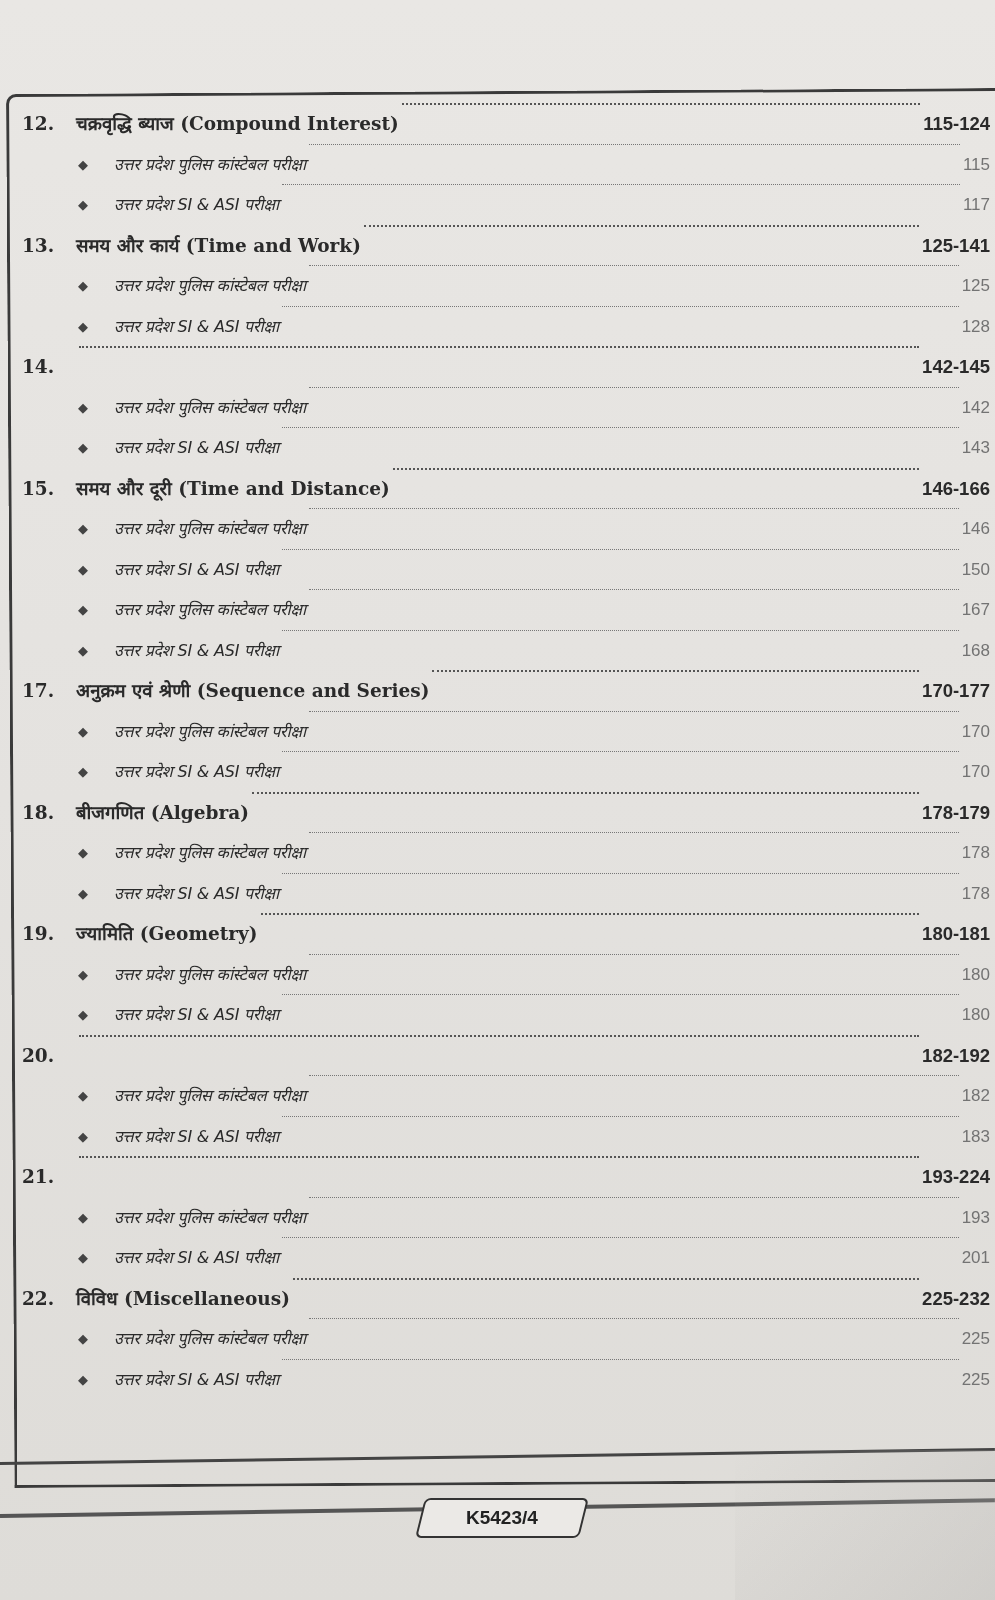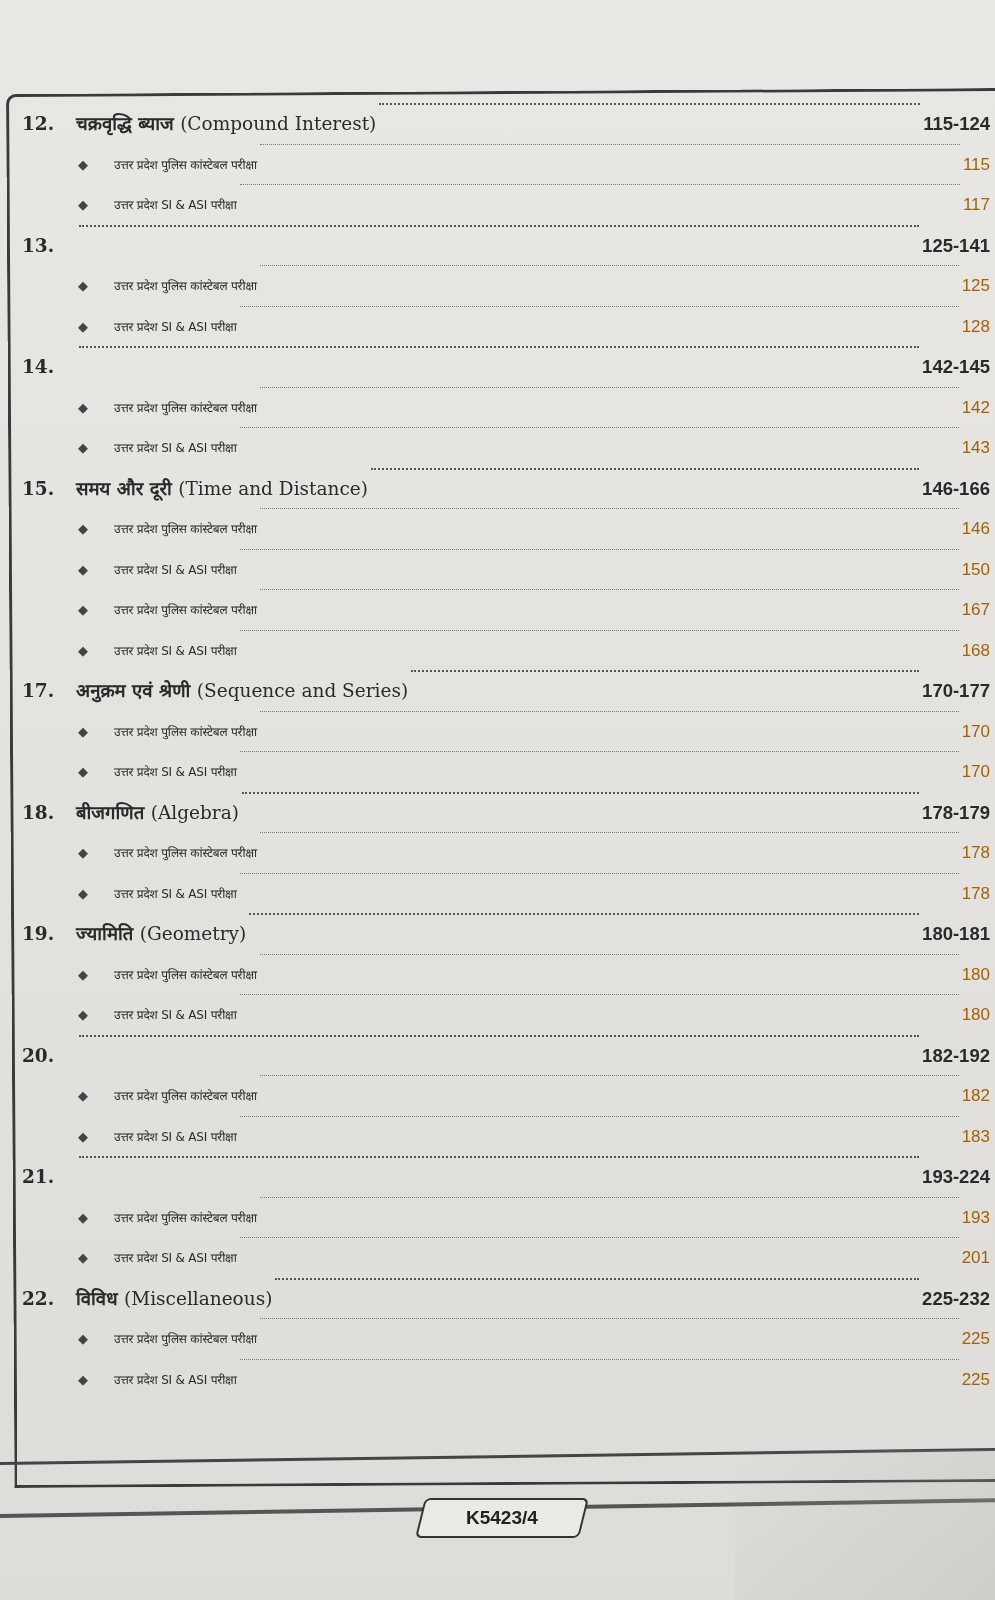--- a/index.html
+++ b/index.html
@@ -18,29 +18,29 @@
   }
   .toc { position: absolute; left: 22px; top: 104px; width: 968px; }
   .row {
     display: flex; align-items: flex-start; height: 40.5px;
     font-size: 18px; line-height: 40px; white-space: nowrap;
   }
   .row.chapter { font-weight: bold; font-size: 18.5px; }
   .num { width: 54px; flex: none; font-weight: bold; }
   .bullet { width: 36px; flex: none; padding-left: 56px; font-size: 13px; color: #444; }
   .title { flex: none; }
-  .title .en { font-weight: normal; margin-top: 36px; }
-  .sub .title { font-weight: normal; font-family: "DejaVu Sans", "Liberation Sans", sans-serif; font-size: 12px; letter-spacing: -0.2px; }
+  .title .en { font-weight: bold; margin-top: 36px; }
+  .sub .title { font-weight: normal; font-family: "DejaVu Sans", "Liberation Sans", sans-serif; font-size: 16px; letter-spacing: -0.2px; font-style: italic; }
   .leader {
     flex: 1 1 auto; margin: 0 3px; position: relative; top: -2px;
     border-bottom: 2px dotted #555; height: 1px;
   }
   .sub .leader { border-bottom: 1.5px dotted #777; }
   .page { flex: none; font-weight: bold; font-family: "Liberation Sans", sans-serif; }
-  .sub .page { font-weight: normal; font-family: "Liberation Sans", sans-serif; font-size: 17px; color: #a16207; }
+  .sub .page { font-weight: normal; font-family: "Liberation Sans", sans-serif; font-size: 17px; color: #737373; }
   .line1 {
     position: absolute; left: 0; top: 1462px; width: 995px; height: 3px;
     background: #444; transform: rotate(-0.8deg); transform-origin: left;
   }
   .line2 {
     position: absolute; left: 0; top: 1514px; width: 995px; height: 4px;
     background: #555; transform: rotate(-0.9deg); transform-origin: left;
   }
   .code {
     position: absolute; left: 420px; top: 1498px; width: 160px; height: 36px;
@@ -76,20 +76,21 @@
       <span class="page">115</span>
     </div>
     <div class="row sub">
       <span class="bullet">◆</span>
       <span class="title">उत्तर प्रदेश SI &amp; ASI  परीक्षा</span>
       <span class="leader"></span>
       <span class="page">117</span>
     </div>
     <div class="row chapter">
       <span class="num">13.</span>
+      <span class="title"><span>समय और कार्य</span> <span class="en">(Time and Work)</span></span>
       <span class="leader"></span>
       <span class="page">125-141</span>
     </div>
     <div class="row sub">
       <span class="bullet">◆</span>
       <span class="title">उत्तर प्रदेश पुलिस कांस्टेबल परीक्षा</span>
       <span class="leader"></span>
       <span class="page">125</span>
     </div>
     <div class="row sub">

